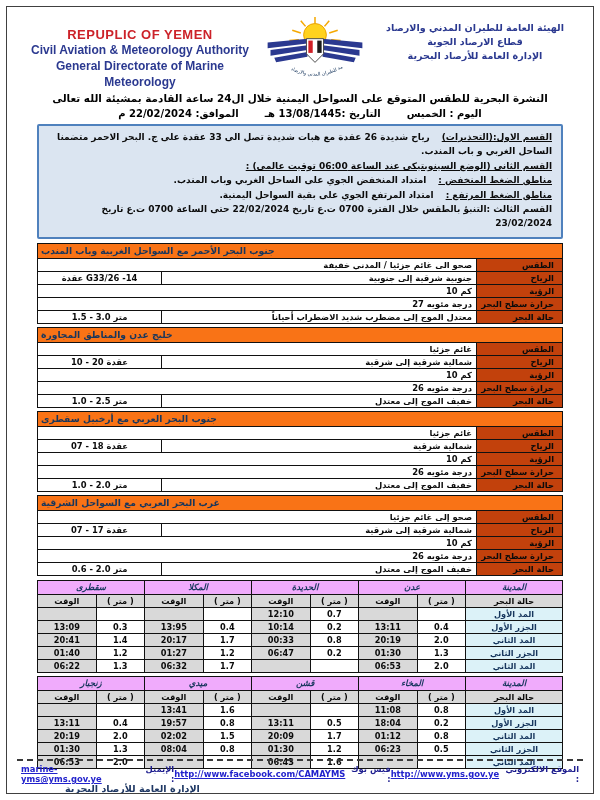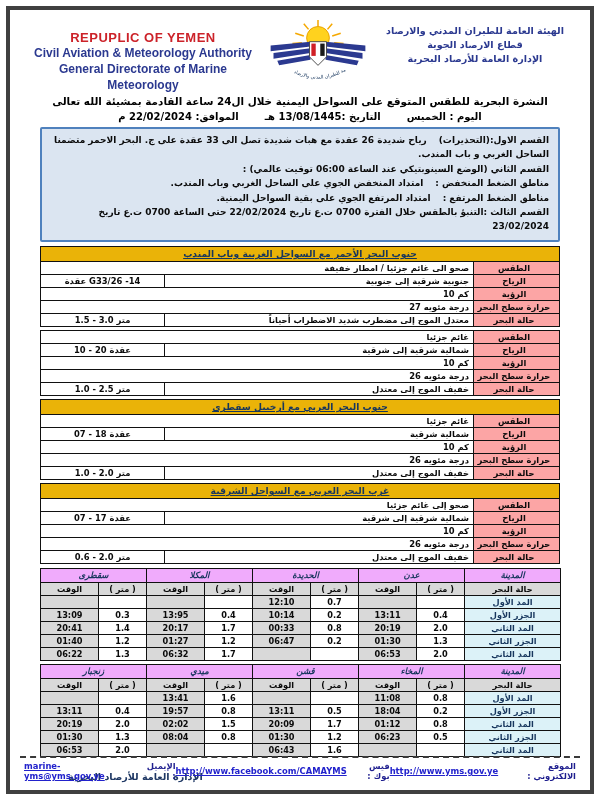--- a/index.html
+++ b/index.html
@@ -1,18 +1,18 @@
 <!DOCTYPE html>
 <html lang="ar"><head>
 <meta charset="utf-8">
 <style>
   html,body{margin:0;padding:0;}
   body{width:600px;height:800px;background:#ffffff;position:relative;
        font-family:"DejaVu Sans",sans-serif;-webkit-font-smoothing:antialiased;}
-  .page{position:absolute;inset:6px;border:4px solid #404040;background:#fff;overflow:hidden;}
+  .page{position:absolute;inset:6px;border:1px solid #404040;background:#fff;overflow:hidden;}
 
   
   .hdr{display:flex;align-items:flex-start;padding:8px 14px 0 14px;}
   .hdr-en{width:238px;text-align:center;padding-top:12px;}
   .hdr-en .t1{color:#cc2229;font-weight:bold;font-size:13px;letter-spacing:.5px;
               font-family:"Liberation Sans","DejaVu Sans",sans-serif;}
   .hdr-en .t2{color:#2b3990;font-weight:bold;font-size:12px;line-height:1.35;
               font-family:"Liberation Sans","DejaVu Sans",sans-serif;}
   .hdr-logo{width:112px;text-align:center;}
   .hdr-ar{flex:1;text-align:center;direction:rtl;color:#2b3990;font-weight:bold;
@@ -21,33 +21,33 @@
   
   .doc-title{text-align:center;font-weight:bold;font-size:10.4px;margin-top:1px;direction:rtl;}
   .doc-title span{}
   .doc-date{display:flex;direction:rtl;justify-content:center;gap:26px;
             font-weight:bold;font-size:10px;margin:4px 0 5px 0;}
 
   
   .warn{margin:0 30px;border:2px solid #4f81bd;background:#dbe5f1;border-radius:2px;
         padding:4px 9px 6px 9px;direction:rtl;text-align:right;
         font-size:9px;font-weight:bold;line-height:1.6;color:#0b0b0b;}
-  .warn .u{margin-top:20px;}
+  .warn .u{text-decoration:underline;margin-top:20px;}
   .warn .after-lab{margin-right:12px;}
 
   
   .tables{margin:4px 30px 0 30px;}
   table{width:100%;border-collapse:collapse;direction:rtl;table-layout:fixed;margin-bottom:3px;}
   td{border:1px solid #111;font-size:8.4px;font-weight:bold;padding:0 3px;height:12px;
      overflow:hidden;white-space:nowrap;color:#0b0b0b;}
 
   
-  .rt .region-title td{background:#eab308;color:#17365d;text-align:center;
-                       text-decoration:underline;font-size:9.2px;height:14px;}
-  .rt .lbl{background:#fca5a5;text-align:center;padding-right:8px;}
+  .rt .region-title td{background:#f97316;color:#17365d;text-align:left;
+                       font-size:9.2px;height:14px;}
+  .rt .lbl{background:#c2410c;text-align:right;padding-right:8px;}
   .rt .desc{text-align:right;direction:ltr;padding-right:4px;}
   .rt .val{direction:ltr;text-align:center;}
   .c-lbl{width:86px;}  .c-val{width:124px;}
 
   
   .tt td{text-align:center;font-size:8.2px;}
   .tt .city-row td{background:#f0abfc;color:#17365d;font-size:8.6px;height:13px;font-style:italic;}
   .tt .sub-row td{background:#d9d9d9;height:12px;}
   .tt .tide-lbl{background:#dcf2f8;color:#17365d;}
   .tt .t-time{background:#d9d9d9;}
@@ -144,21 +144,21 @@
           <col class="c-lbl">
           <col>
           <col class="c-val">
         </colgroup>
         <tbody>
           <tr class="region-title">
             <td colspan="3">جنوب البحر الأحمر مع السواحل الغربية وباب المندب</td>
           </tr>
           <tr>
             <td class="lbl">الطقس</td>
-            <td class="desc" colspan="2">صحو الى غائم جزئيا / امطار خفيفة</td>
+            <td class="desc" colspan="2">صحو الى غائم جزئيا / المدني خفيفة</td>
           </tr>
           <tr>
             <td class="lbl">الرياح</td>
             <td class="desc">جنوبية شرقية إلى جنوبية</td>
             <td class="val">عقدة G33/26 -14</td>
           </tr>
           <tr>
             <td class="lbl">الرؤية</td>
             <td class="desc" colspan="2">10 كم</td>
           </tr>
@@ -173,20 +173,23 @@
           </tr>
         </tbody>
       </table>
       <table class="rt">
         <colgroup>
           <col class="c-lbl">
           <col>
           <col class="c-val">
         </colgroup>
         <tbody>
+          <tr class="region-title">
+            <td colspan="3">خليج عدن والمناطق المجاورة</td>
+          </tr>
           <tr>
             <td class="lbl">الطقس</td>
             <td class="desc" colspan="2">غائم جزئيا</td>
           </tr>
           <tr>
             <td class="lbl">الرياح</td>
             <td class="desc">شمالية شرقية إلى شرقية</td>
             <td class="val">عقدة 20 - 10</td>
           </tr>
           <tr>

